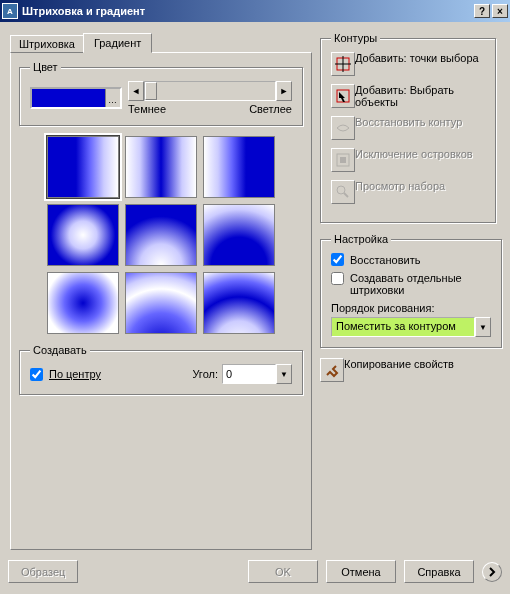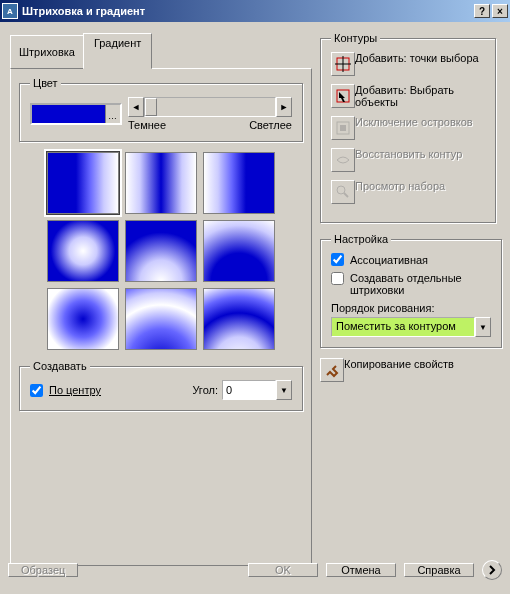--- a/index.html
+++ b/index.html
@@ -6,21 +6,21 @@
 body { background: #d4d0c8; width: 510px; height: 594px; overflow: hidden; }
 .titlebar { height: 22px; background: linear-gradient(to right, #0a246a, #a6caf0); display: flex; align-items: center; padding: 0 2px; color: white; font-weight: bold; }
 .titlebar .app-icon { width: 16px; height: 16px; background: #3a6ea5; border: 1px solid #fff; margin-right: 4px; font-size: 8px; display: flex; align-items: center; justify-content: center; }
 .titlebar .title { flex: 1; }
 .tb-btn { width: 16px; height: 14px; background: #d4d0c8; border: 1px solid; border-color: #fff #404040 #404040 #fff; margin-left: 2px; display: flex; align-items: center; justify-content: center; font-weight: bold; color: #000; font-size: 10px; cursor: pointer; }
 .main { display: flex; padding: 10px 6px 6px 6px; height: 534px; }
 .left { width: 310px; padding: 0 4px; }
 .right { width: 184px; padding: 0 4px; }
 .tabs { display: flex; position: relative; top: 1px; z-index: 2; }
 .tab { padding: 3px 10px; background: #d4d0c8; border: 1px solid; border-color: #fff #808080 #d4d0c8 #fff; cursor: pointer; }
-.tab:first-child { border-bottom-color: #808080; border-right: none; margin-top: 2px; padding: 10px 8px; }
+.tab:first-child { border-bottom-color: #808080; border-right: none; margin-top: 2px; padding: 2px 8px; }
 .tab.active { border-bottom-color: #d4d0c8; }
 .tabpanel { border: 1px solid; border-color: #fff #808080 #808080 #fff; padding: 8px; height: 498px; background: #d4d0c8; }
 fieldset { border: 1px solid #808080; box-shadow: inset 1px 1px 0 #fff, 1px 1px 0 #fff; padding: 8px 10px 10px 10px; margin-bottom: 10px; }
 legend { padding: 0 3px; background: #d4d0c8; }
 .radio-row { display: flex; align-items: center; gap: 4px; }
 .radio-row input[type=radio] { margin-right: 3px; }
 .color-row { display: flex; gap: 30px; margin-bottom: 6px; }
 .slider-row { display: flex; align-items: center; gap: 6px; }
 .color-btn { width: 92px; height: 22px; background: #0000d0; border: 2px inset #fff; position: relative; cursor: pointer; }
 .color-btn::after { content: ''; position: absolute; right: 0; top: 0; width: 14px; height: 100%; background: #d4d0c8; border-left: 1px solid #808080; display: flex; align-items: center; justify-content: center; }
@@ -54,21 +54,21 @@
 .icon-btn.disabled { cursor: default; }
 .icon-btn.disabled svg { opacity: 0.4; }
 .btn-label { line-height: 12px; }
 .btn-label.disabled { color: #808080; text-shadow: 1px 1px 0 #fff; }
 .draw-order { margin-top: 6px; }
 .draw-order .label { margin-bottom: 3px; display: block; }
 .select { display: flex; width: 160px; height: 20px; }
 .select .val { flex: 1; border: 1px inset #fff; background: #bef264; padding: 2px 4px; }
 .select .dd { width: 16px; border: 1px solid; border-color: #fff #808080 #808080 #fff; background: #d4d0c8; display: flex; align-items: center; justify-content: center; cursor: pointer; font-size: 8px; }
 .footer { display: flex; padding: 4px 8px; align-items: center; gap: 8px; }
-.btn { height: 14px; padding: 0 12px; background: #d4d0c8; border: 1px solid; border-color: #fff #808080 #808080 #fff; cursor: pointer; min-width: 70px; }
+.btn { height: 23px; padding: 0 12px; background: #d4d0c8; border: 1px solid; border-color: #fff #808080 #808080 #fff; cursor: pointer; min-width: 70px; }
 .btn.disabled { color: #808080; text-shadow: 1px 1px 0 #fff; cursor: default; }
 .spacer { flex: 1; }
 .circle-btn { width: 20px; height: 20px; border-radius: 50%; border: 1px solid; border-color: #fff #808080 #808080 #fff; display: flex; align-items: center; justify-content: center; cursor: pointer; font-weight: bold; }
 .underline { text-decoration: underline; }
 </style>
 </head>
 <body>
 
 <div class="titlebar">
   <div class="app-icon">A</div>
@@ -155,50 +155,50 @@
           <svg width="16" height="16">
               <rect x="2" y="2" width="12" height="12" fill="none" stroke="#cc0000"></rect>
               <path d="M4 4 L10 10 L8 10 L10 14 L8 14 L6 10 L4 10 Z" fill="#000"></path>
             </svg>
         </div>
         <span class="btn-label">Добавить: Выбрать объекты</span>
       </div>
       <div class="icon-btn-row">
         <div class="icon-btn disabled">
           <svg width="16" height="16">
+              <path d="M2 8 Q8 2 14 8 Q8 14 2 8" fill="none" stroke="#808080"></path>
+            </svg>
+        </div>
+        <span class="btn-label disabled">Восстановить контур</span>
+      </div>
+      <div class="icon-btn-row">
+        <div class="icon-btn disabled">
+          <svg width="16" height="16">
               <rect x="2" y="2" width="12" height="12" fill="none" stroke="#808080"></rect>
               <rect x="5" y="5" width="6" height="6" fill="#808080"></rect>
             </svg>
         </div>
         <span class="btn-label disabled">Исключение островков</span>
-      </div>
-      <div class="icon-btn-row">
-        <div class="icon-btn disabled">
-          <svg width="16" height="16">
-              <path d="M2 8 Q8 2 14 8 Q8 14 2 8" fill="none" stroke="#808080"></path>
-            </svg>
-        </div>
-        <span class="btn-label disabled">Восстановить контур</span>
       </div>
       <div class="icon-btn-row">
         <div class="icon-btn disabled">
           <svg width="16" height="16">
               <circle cx="6" cy="6" r="4" fill="none" stroke="#808080"></circle>
               <line x1="9" y1="9" x2="13" y2="13" stroke="#808080" stroke-width="2"></line>
             </svg>
         </div>
         <span class="btn-label disabled">Просмотр набора</span>
       </div>
     </fieldset>
 
     <fieldset>
       <legend>Настройка</legend>
       <label class="chk-row" style="margin-bottom:6px;">
         <input type="checkbox" checked="" style="">
-        <span>Ассоциативная</span>
+        <span>Восстановить</span>
       </label>
       <label class="chk-row" style="margin-bottom:6px;align-items:flex-start;">
         <input type="checkbox" style="">
         <span>Создавать отдельные штриховки</span>
       </label>
       <div class="draw-order">
         <span class="label">Порядок рисования:</span>
         <div class="select">
           <div class="val">Поместить за контуром</div>
           <div class="dd">▼</div>

